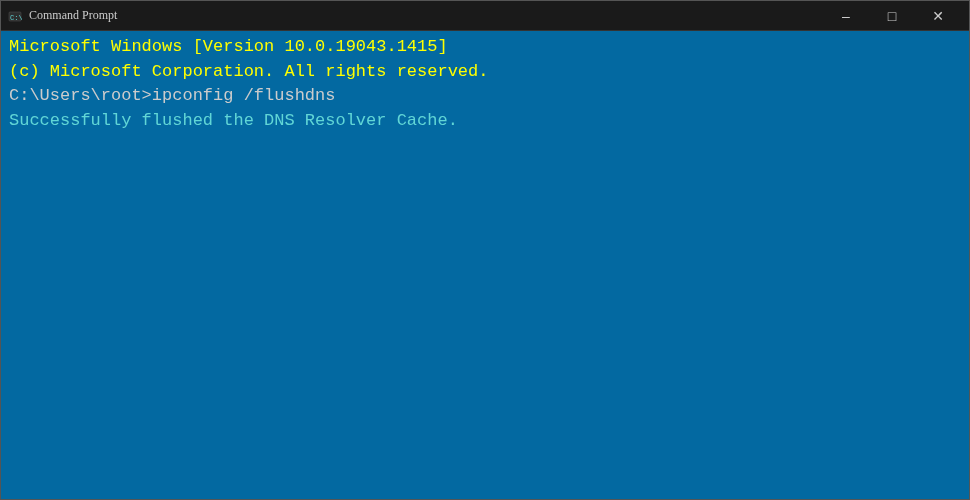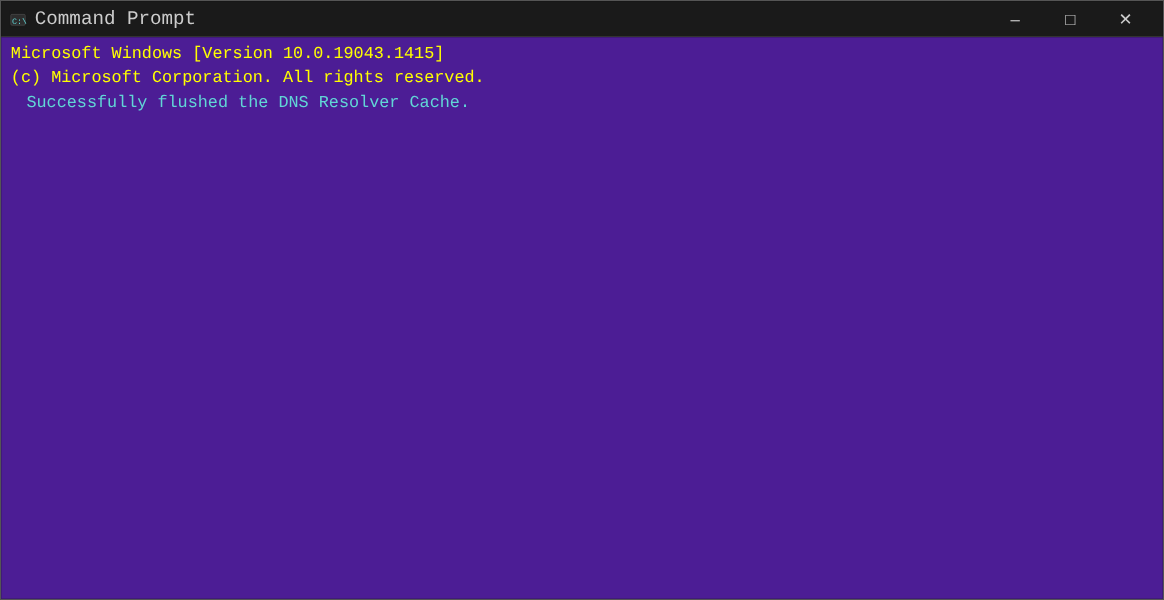--- a/index.html
+++ b/index.html
@@ -45,22 +45,22 @@
       justify-content: center;
     }
 
     .titlebar-icon svg {
       width: 14px;
       height: 14px;
     }
 
     .titlebar-title {
       color: #ccc;
-      font-family: Liberation Mono, monospace;
-      font-size: 16px;
+      font-family: Liberation Serif, serif;
+      font-size: 12px;
     }
 
     .titlebar-controls {
       display: flex;
       align-items: center;
       gap: 0;
     }
 
     .title-btn {
       width: 46px;
@@ -71,43 +71,42 @@
       font-size: 14px;
       cursor: pointer;
       display: flex;
       align-items: center;
       justify-content: center;
       font-family: 'Segoe MDL2 Assets', 'Segoe UI', Arial, sans-serif;
     }
 
     .terminal-body {
       flex: 1;
-      background: #4c1d95;
+      background: #0369a1;
       padding: 4px 8px;
       overflow: hidden;
       color: #ccc;
-      font-size: 14px;
+      font-size: 17px;
       line-height: 1.45;
     }
 
     .line {
       white-space: pre;
     }
 
     .line-yellow {
       color: #ffff00;
     }
 
     .line-white {
       color: #cccccc;
     }
 
     .line-cyan {
       color: #61d6d6;
-      margin-left: 13px;
     }
 
     .cursor {
       display: inline-block;
       width: 8px;
       height: 14px;
       background: #ccc;
       vertical-align: text-bottom;
       animation: blink 1s step-end infinite;
     }
@@ -136,18 +135,19 @@
       <button class="title-btn">–</button>
       <button class="title-btn">□</button>
       <button class="title-btn close">✕</button>
     </div>
   </div>
 
   <div class="terminal-body" id="terminal-output">
   <div class="line line-yellow">Microsoft Windows [Version 10.0.19043.1415]</div>
       <div class="line line-yellow">(c) Microsoft Corporation. All rights reserved.</div>
       <div class="line line-white"></div>
+      <div class="line line-white">C:\Users\root&gt;ipconfig /flushdns</div>
       <div class="line line-white"></div>
       <div class="line line-white"></div>
       <div class="line line-cyan">Successfully flushed the DNS Resolver Cache.</div>
       <div class="line line-white"></div>
     </div>
 </div>
 
 </body></html>

